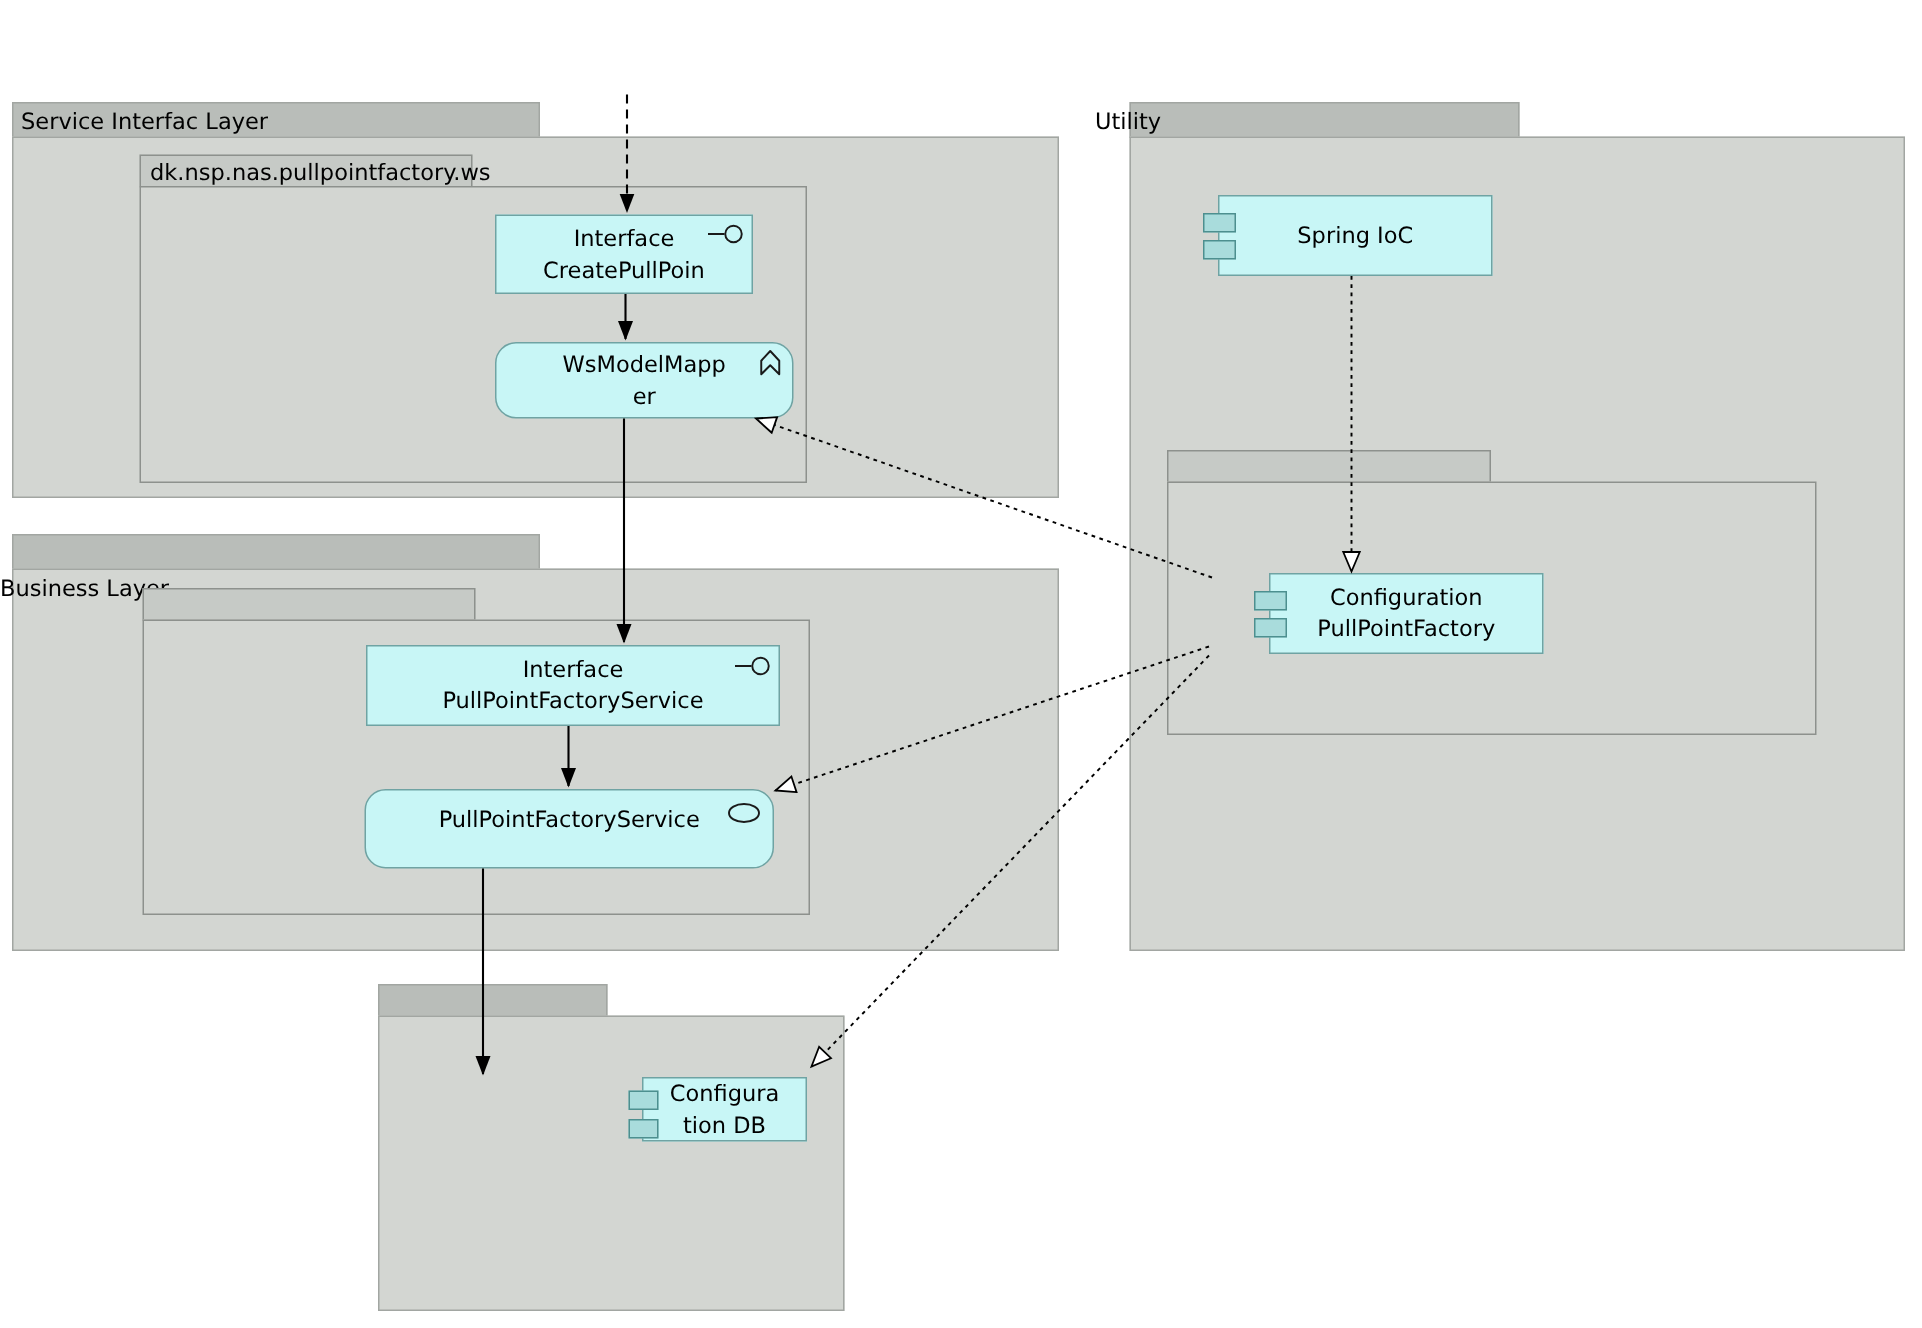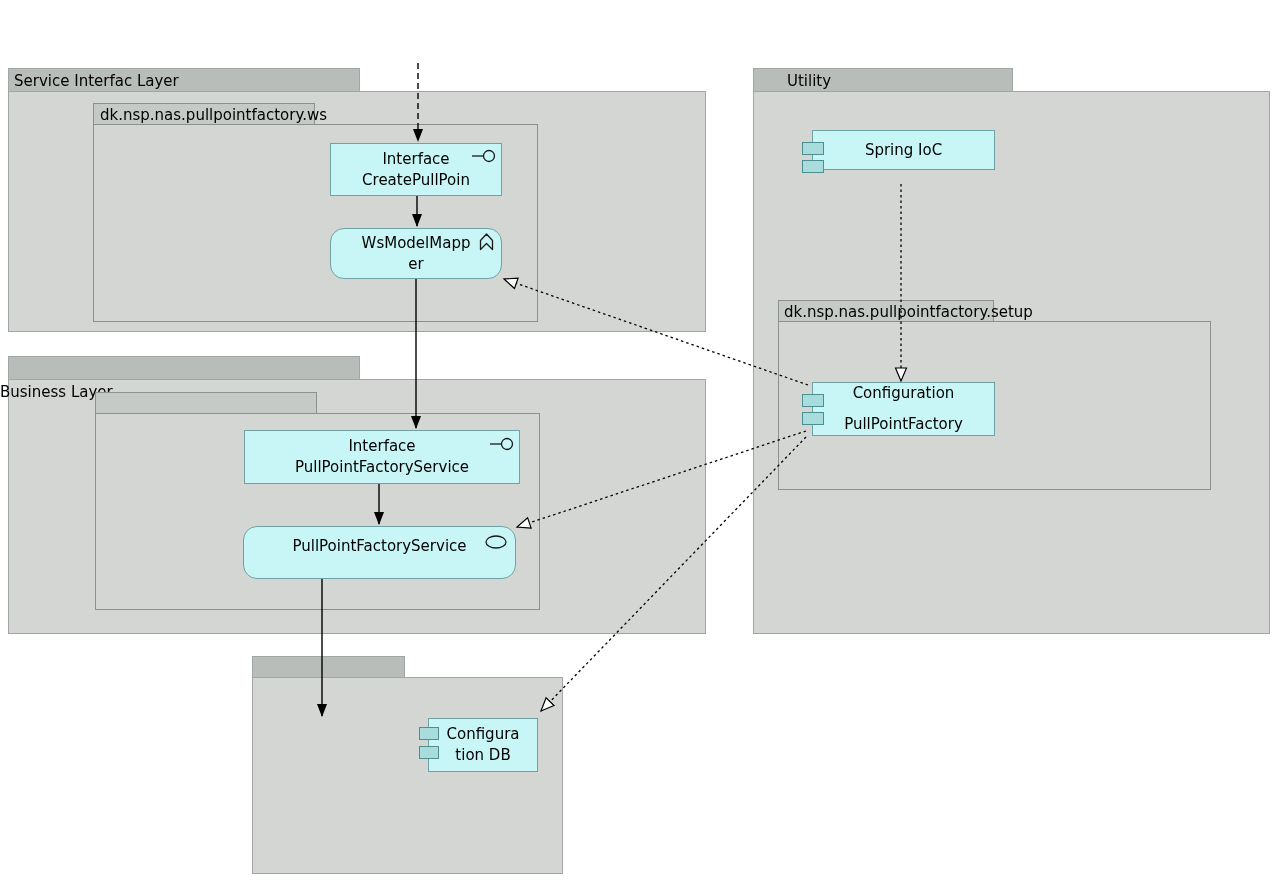--- a/index.html
+++ b/index.html
@@ -63,37 +63,36 @@
   <span class="pkg-label" style="left:0;top:359px;margin-top:23px;">Business Layer</span>
 
   <div class="inner-tab" style="left:95px;top:392px;width:222px;height:22px;"></div>
   <div class="inner-body" style="left:95px;top:413px;width:445px;height:197px;"></div>
 
   <div class="pkg-tab" style="left:252px;top:656px;width:153px;height:22px;"></div>
   <div class="pkg-body" style="left:252px;top:677px;width:311px;height:197px;"></div>
 
   <div class="pkg-tab" style="left:753px;top:68px;width:260px;height:24px;"></div>
   <div class="pkg-body" style="left:753px;top:91px;width:517px;height:543px;"></div>
-  <span class="pkg-label" style="left:787px;top:71px;">Utility</span>
+  <span class="pkg-label" style="left:730px;top:71px;">Utility</span>
 
   <div class="inner-tab" style="left:778px;top:300px;width:216px;height:22px;"></div>
   <div class="inner-body" style="left:778px;top:321px;width:433px;height:169px;"></div>
-  <span class="pkg-label" style="left:784px;top:302px;">dk.nsp.nas.pullpointfactory.setup</span>
 
 
   <div class="component" style="left:330px;top:143px;width:172px;height:53px;">
     <span class="cmp-line">Interface</span>
     <span class="cmp-line">CreatePullPoin</span>
     <svg class="cmp-icon" style="right:4px;top:5px;" width="27" height="14" viewBox="0 0 27 14">
       <line x1="2" y1="7" x2="13" y2="7" stroke="#1a1a1a" stroke-width="1.3"></line>
       <circle cx="19" cy="7" r="5.5" fill="none" stroke="#1a1a1a" stroke-width="1.3"></circle>
     </svg>
   </div>
 
-  <div class="component rounded" style="left:330px;top:228px;width:172px;height:51px;">
+  <div class="component rounded" style="left:330px;top:228px;width:199px;height:51px;">
     <span class="cmp-line">WsModelMapp</span>
     <span class="cmp-line">er</span>
     <svg class="cmp-icon" style="right:6px;top:3px;" width="17" height="19" viewBox="0 0 17 19">
       <path d="M2.5,17.5 L2.5,8.5 L8.5,2 L14.5,8.5 L14.5,17.5 L8.5,11.5 Z" fill="none" stroke="#1a1a1a" stroke-width="1.3" stroke-linejoin="round"></path>
     </svg>
   </div>
 
   <div class="component" style="left:244px;top:430px;width:276px;height:54px;">
     <span class="cmp-line">Interface</span>
     <span class="cmp-line">PullPointFactoryService</span>
@@ -103,35 +102,35 @@
     </svg>
   </div>
 
   <div class="component rounded" style="left:243px;top:526px;width:273px;height:53px;">
     <span class="cmp-line" style="margin-top:-12px;">PullPointFactoryService</span>
     <svg class="cmp-icon" style="right:7px;top:7px;" width="24" height="16" viewBox="0 0 24 16">
       <ellipse cx="12" cy="8" rx="10" ry="6" fill="none" stroke="#1a1a1a" stroke-width="1.3"></ellipse>
     </svg>
   </div>
 
-  <div class="component" style="left:812px;top:130px;width:183px;height:40px;">
+  <div class="component" style="left:812px;top:130px;width:183px;height:54px;">
     <span class="cmp-line">Spring IoC</span>
     <div class="port" style="left:-11px;top:11px;"></div>
     <div class="port" style="left:-11px;top:29px;"></div>
   </div>
 
-  <div class="component" style="left:812px;top:382px;width:183px;height:54px;justify-content:space-between;">
+  <div class="component" style="left:846px;top:382px;width:183px;height:54px;">
     <span class="cmp-line">Configuration</span>
     <span class="cmp-line">PullPointFactory</span>
     <div class="port" style="left:-11px;top:11px;"></div>
     <div class="port" style="left:-11px;top:29px;"></div>
   </div>
 
 
-  <div class="component" style="left:428px;top:718px;width:110px;height:54px;">
+  <div class="component" style="left:428px;top:718px;width:110px;height:43px;">
     <span class="cmp-line">Configura</span>
     <span class="cmp-line">tion DB</span>
     <div class="port" style="left:-10px;top:8px;width:20px;"></div>
     <div class="port" style="left:-10px;top:27px;width:20px;"></div>
   </div>
 
   <svg id="edges" width="1281" height="885" viewBox="0 0 1281 885">
     <defs>
       <marker id="mFilled" markerWidth="14" markerHeight="12" refX="12" refY="5" orient="auto" markerUnits="userSpaceOnUse">
         <path d="M0,0 L13,5 L0,10 z" fill="#000"></path>

